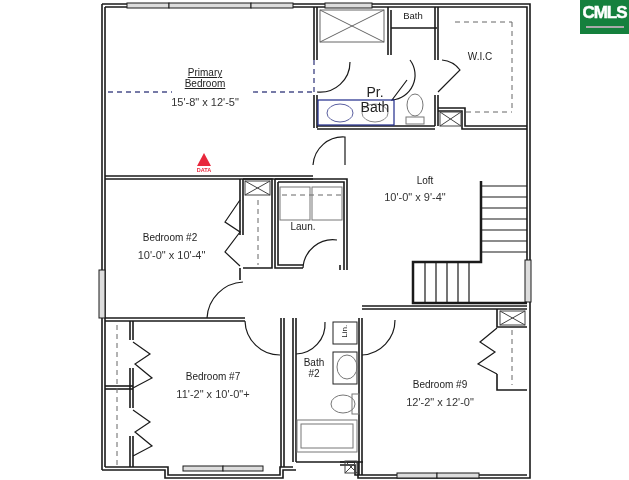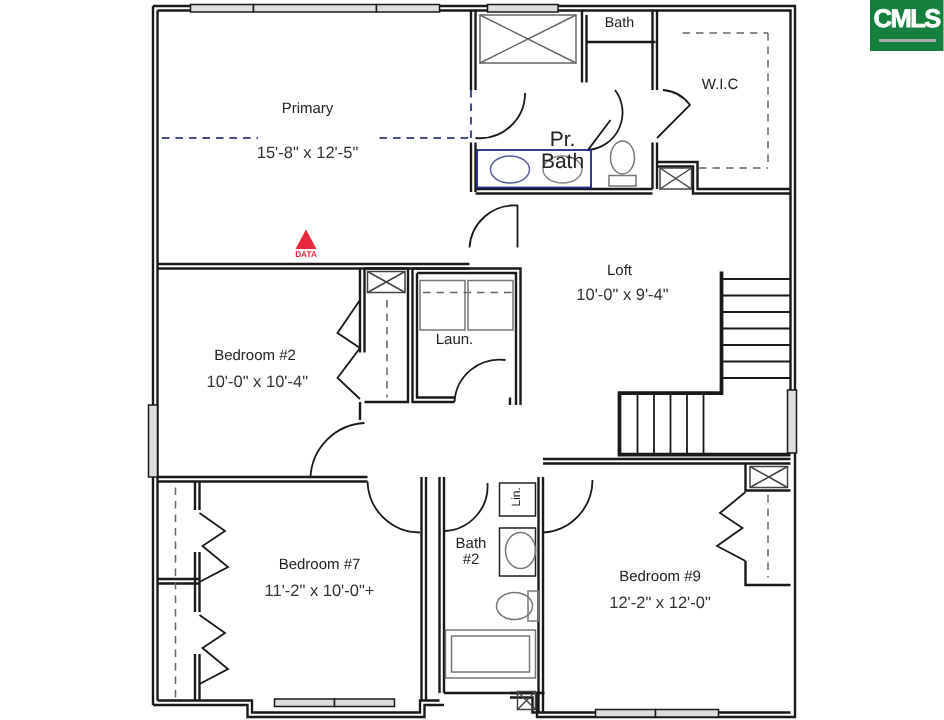--- a/index.html
+++ b/index.html
@@ -205,33 +205,34 @@
 <div class="logo">
   <div class="txt">CMLS</div>
   <div class="sub"></div>
 </div>
 
 <div class="data-marker">
   <div class="tri"></div>
   <div class="t">DATA</div>
 </div>
 
-<div class="lbl room-name" style="left:160px;top:68px;width:90px;">
+<div class="lbl room-name" style="left:160px;top:68px;width:90px;text-decoration:underline;">
   <div>Primary</div>
+  <div>Bedroom</div>
 </div>
 <div class="lbl room-dim" style="left:152px;top:97px;width:106px;">15'-8" x 12'-5"</div>
 
 <div class="lbl room-name" style="left:350px;top:62px;width:50px;font-size:14px;margin-top:23px;">
   <div>Pr.</div>
   <div>Bath</div>
 </div>
 <div class="lbl" style="left:392px;top:11px;width:42px;font-size:9.5px;">Bath</div>
 <div class="lbl room-name" style="left:455px;top:52px;width:50px;">W.I.C</div>
 
-<div class="lbl room-name" style="left:388px;top:176px;width:50px;">Loft</div>
+<div class="lbl room-name" style="left:400px;top:176px;width:50px;">Loft</div>
 <div class="lbl room-dim" style="left:365px;top:192px;width:100px;">10'-0" x 9'-4"</div>
 
 <div class="lbl room-name" style="left:120px;top:233px;width:100px;">Bedroom #2</div>
 <div class="lbl room-dim" style="left:124px;top:250px;width:95px;">10'-0" x 10'-4"</div>
 
 <div class="lbl room-name" style="left:279px;top:222px;width:48px;">Laun.</div>
 
 <div class="lbl room-name" style="left:163px;top:372px;width:100px;">Bedroom #7</div>
 <div class="lbl room-dim" style="left:163px;top:389px;width:100px;">11'-2" x 10'-0"+</div>
 

